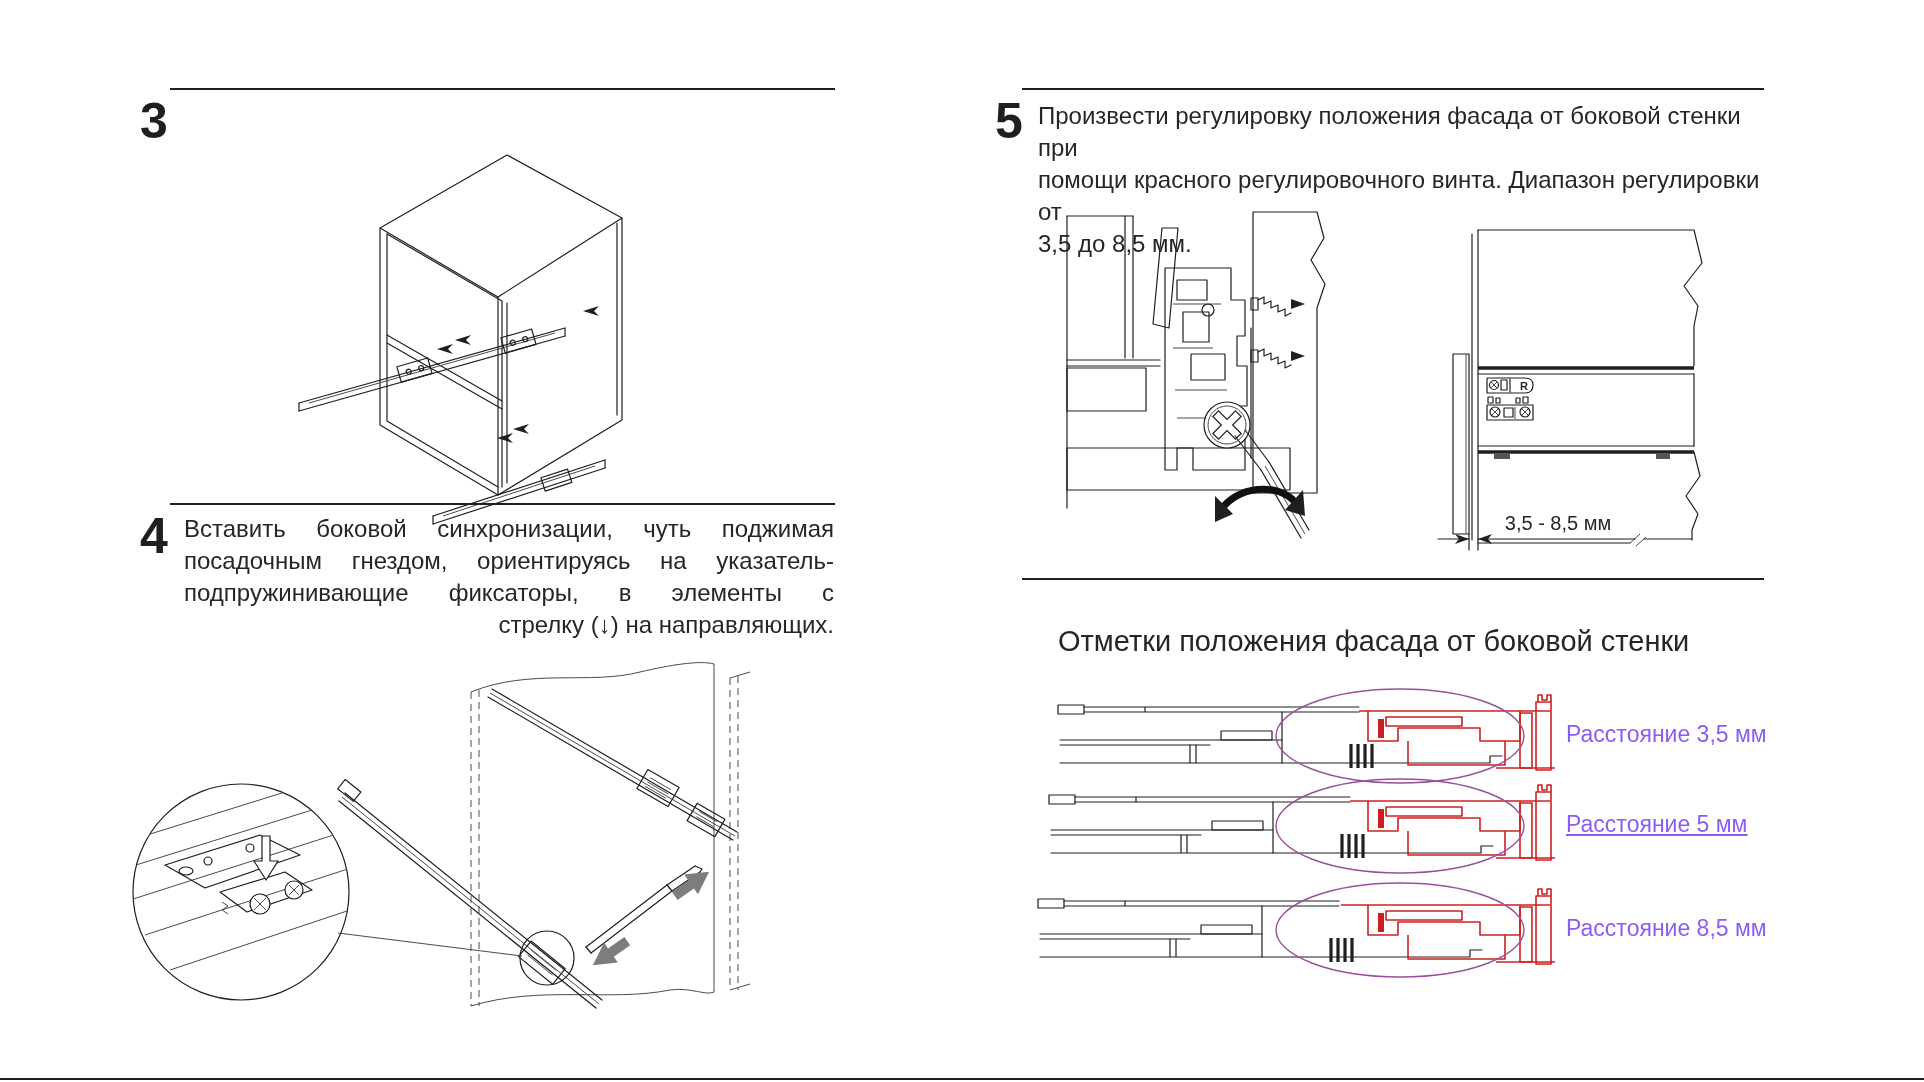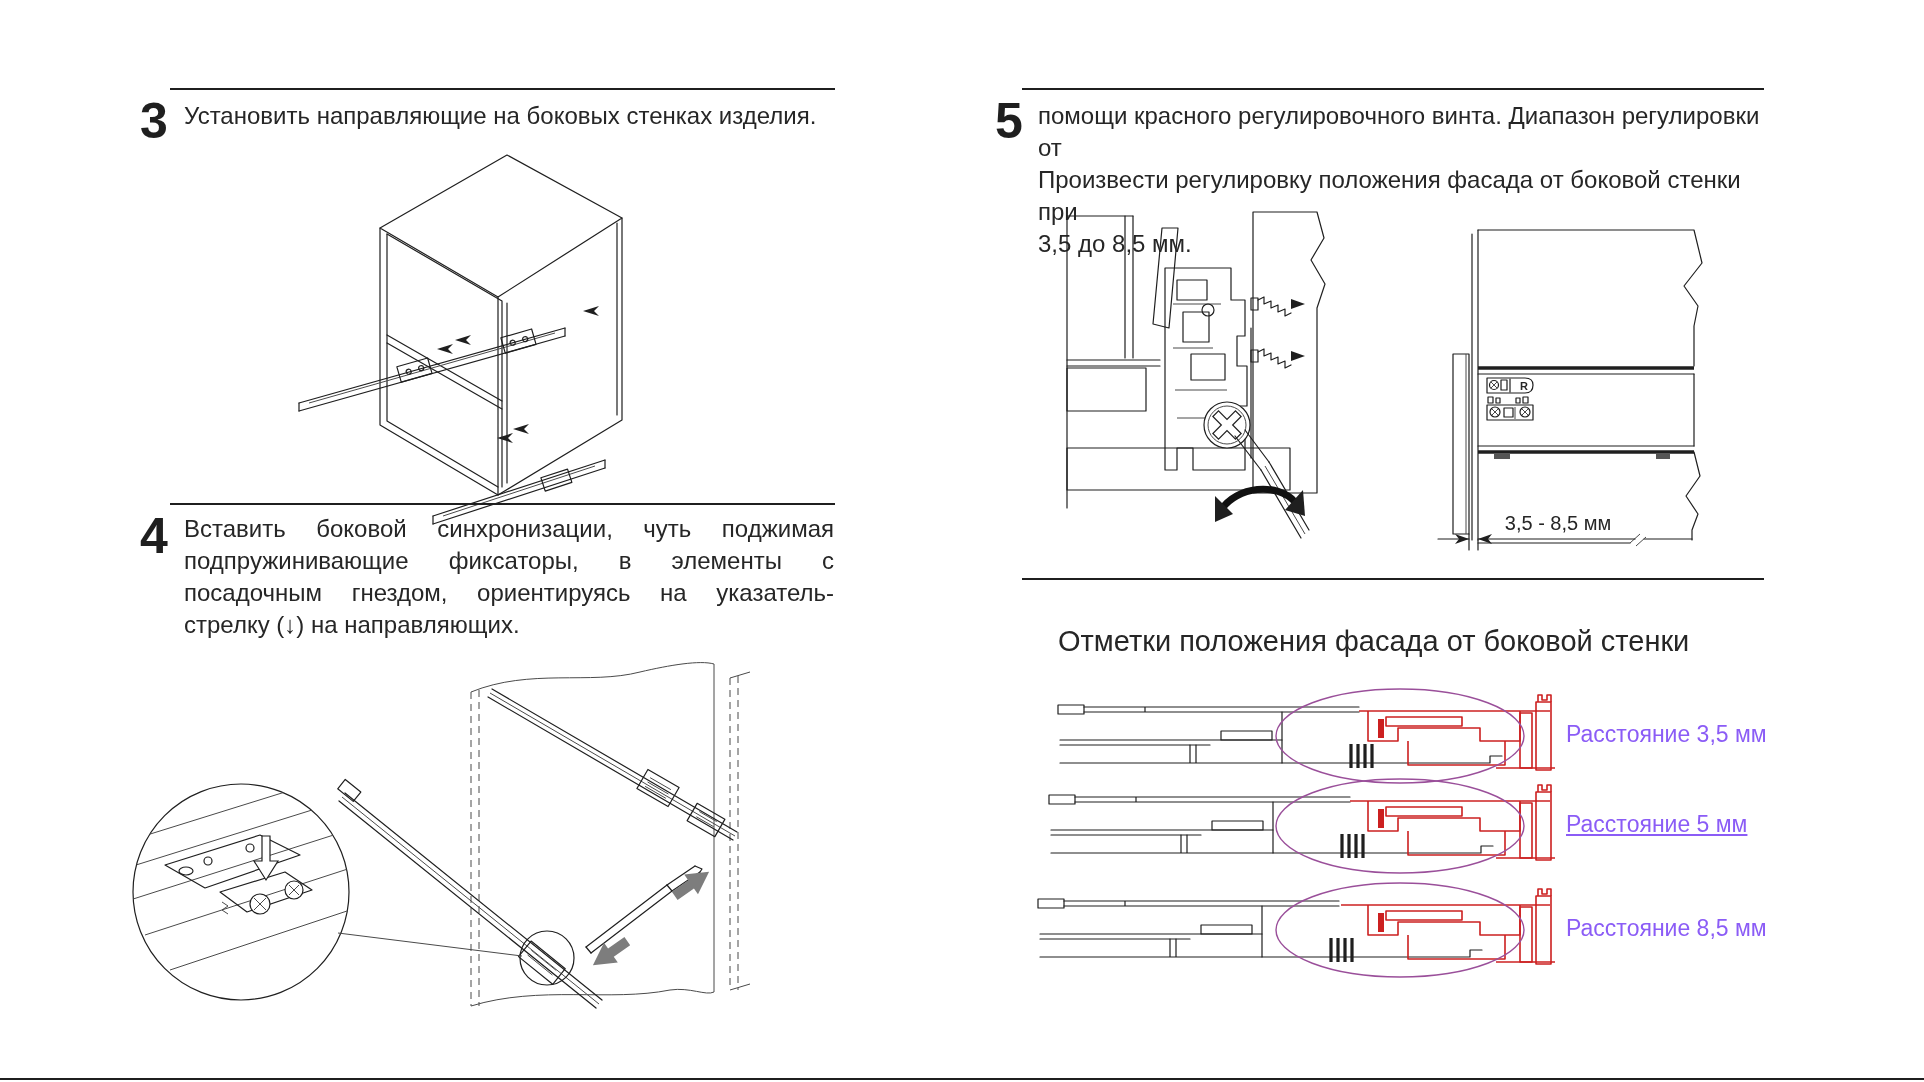--- a/index.html
+++ b/index.html
@@ -2,21 +2,21 @@
 <html><head>
 <meta charset="utf-8">
 <style>
   html,body{margin:0;padding:0;background:#fff;}
   .page{position:relative;width:1924px;height:1082px;background:#ffffff;overflow:hidden;
         font-family:"Liberation Sans",sans-serif;color:#262626;}
   .rule{position:absolute;height:0;border-top:2px solid #1f1f1f;}
   .step-num{position:absolute;font-size:50px;font-weight:bold;line-height:1;color:#1f1f1f;}
   .step-text{position:absolute;font-size:24px;line-height:32px;color:#262626;}
   .jline{text-align:justify;text-align-last:justify;}
-  .lastline{text-align:left;}
+  .lastline{text-align:right;}
   .heading{position:absolute;font-size:29px;color:#262626;}
   .row-label{position:absolute;font-size:23px;color:#8b5cf6;white-space:nowrap;}
   .bottom-line{position:absolute;left:0;right:0;bottom:2px;border-top:2px solid #1f1f1f;}
   svg{position:absolute;overflow:visible;}
   svg *{vector-effect:non-scaling-stroke;}
   .ln{stroke:#1f1f1f;fill:none;stroke-width:1.2;stroke-linejoin:round;stroke-linecap:round;}
   .lt{stroke:#4a4a4a;fill:none;stroke-width:1;stroke-linejoin:round;}
   .thk{stroke:#1f1f1f;fill:none;stroke-width:3.4;}
   .dash{stroke-dasharray:7 5;}
   .blackfill{fill:#1f1f1f;stroke:none;}
@@ -28,21 +28,20 @@
   .whitehead{fill:#ffffff;stroke:#1f1f1f;stroke-width:1.2;}
   .dimtext{fill:#262626;stroke:none;font-family:"Liberation Sans",sans-serif;}
 </style>
 </head>
 <body>
 
 <div class="page">
 
   <div class="rule" style="left:170px;top:88px;width:665px;"></div>
   <div class="step-num" style="left:140px;top:96px;">3</div>
-  <div class="step-text" style="left:184px;top:100px;width:655px;">Установить направляющие на боковых стенках изделия.</div>
 
   <svg style="left:265px;top:135px;" width="460" height="395" viewBox="0 0 460 395">
     <g>
 
       <path class="ln" d="M115,93 L242,20 L357,83 L233,162 Z"></path>
 
       <path class="ln" d="M115,93 L115,290 L233,360 L233,162"></path>
 
       <path class="ln" d="M357,83 L357,285 L233,360"></path>
 
@@ -85,22 +84,22 @@
       <path class="blackfill" d="M190,205 l16,-5 -5,5 5,5 z"></path>
       <path class="blackfill" d="M232,303 l16,-5 -5,5 5,5 z"></path>
       <path class="blackfill" d="M248,294 l16,-5 -5,5 5,5 z"></path>
     </g>
   </svg>
 
   <div class="rule" style="left:170px;top:503px;width:665px;"></div>
   <div class="step-num" style="left:140px;top:511px;">4</div>
   <div class="step-text" style="left:184px;top:513px;width:650px;">
     <div class="jline">Вставить боковой синхронизации, чуть поджимая</div>
+    <div class="jline">посадочным гнездом, ориентируясь на указатель-</div>
     <div class="jline">подпружинивающие фиксаторы, в элементы с</div>
-    <div class="jline">посадочным гнездом, ориентируясь на указатель-</div>
     <div class="lastline">стрелку (↓) на направляющих.</div>
   </div>
 
   <svg style="left:110px;top:640px;" width="640" height="375" viewBox="0 0 640 375">
     <defs>
       <clipPath id="magclip">
           <circle cx="131" cy="252" r="108"></circle>
         </clipPath>
     </defs>
 
@@ -180,22 +179,22 @@
       <g>
         <path class="whitehead" d="M152,196 L160,196 L160,221 L168,221 L156,240 L144,221 L152,221 Z"></path>
       </g>
     </g>
     <path class="lt" d="M228,293 L412,316"></path>
   </svg>
 
   <div class="rule" style="left:1022px;top:88px;width:742px;"></div>
   <div class="step-num" style="left:995px;top:96px;">5</div>
   <div class="step-text" style="left:1038px;top:100px;width:730px;">
+    <div>Произвести регулировку положения фасада от боковой стенки при</div>
     <div>помощи красного регулировочного винта. Диапазон регулировки от</div>
-    <div>Произвести регулировку положения фасада от боковой стенки при</div>
     <div>3,5 до 8,5 мм.</div>
   </div>
 
   <svg style="left:1065px;top:208px;" width="285" height="355" viewBox="0 0 285 355">
     <defs>
       <pattern id="hatch1" width="9" height="9" patternUnits="userSpaceOnUse" patternTransform="rotate(45)">
         <line x1="0" y1="0" x2="0" y2="9" stroke="#8a8a8a" stroke-width="1"></line>
       </pattern>
     </defs>
 

